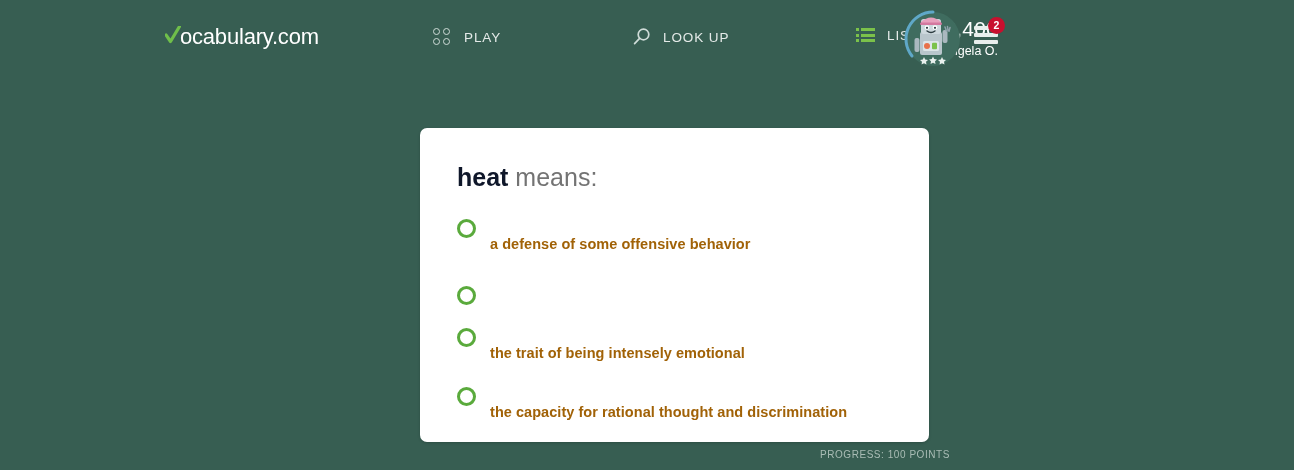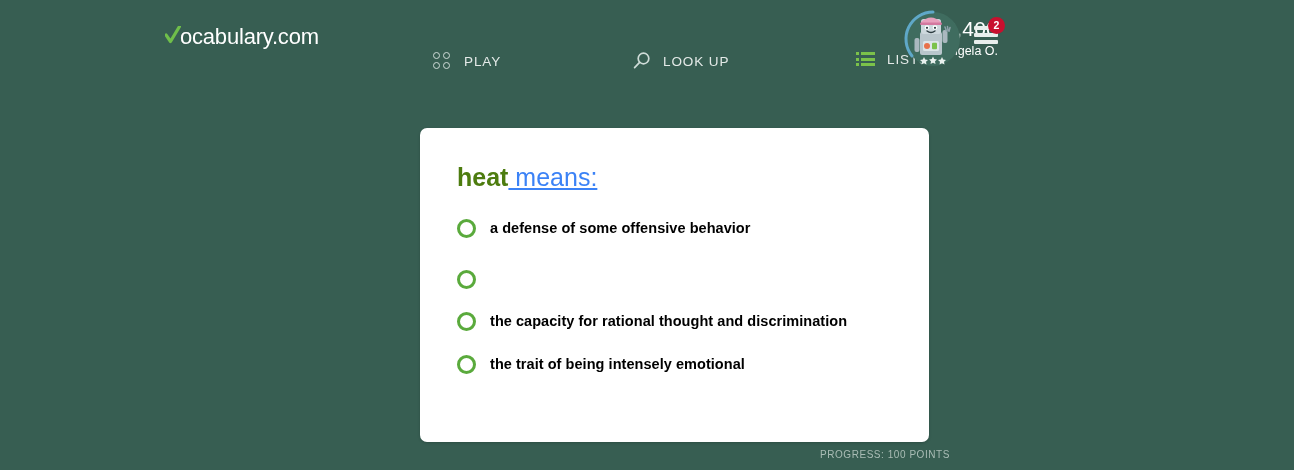--- a/index.html
+++ b/index.html
@@ -54,21 +54,20 @@
     position: absolute;
     top: 27px;
     display: flex;
     align-items: center;
     gap: 11px;
     color: #e4eae8;
     font-size: 13.5px;
     letter-spacing: 0.9px;
     cursor: pointer;
     white-space: nowrap;
-    margin-top: 24px;
   }
   .nav-play  { left: 433px; }
   .nav-look  { left: 632px; justify-content: space-between; }
   .nav-lists { left: 856px; }
 
   .icon-play { width: 20px; height: 20px; position: relative; }
   .icon-play i {
     position: absolute;
     width: 7px; height: 7px;
     border: 1.6px solid #cfdcd8;
@@ -178,22 +177,22 @@
   .card-inner {
     padding: 31px 34px 0 34px;
   }
 
   .prompt {
     font-size: 25px;
     line-height: 1.2;
     margin-bottom: 26px;
     white-space: nowrap;
   }
-  .prompt-word  { font-weight: bold; color: #4d7c0f; }
-  .prompt-suffix { color: #3b82f6; font-weight: 400; text-decoration: underline; }
+  .prompt-word  { font-weight: bold; color: #0f172a; }
+  .prompt-suffix { color: #737373; font-weight: 400; }
 
   .option {
     display: flex;
     align-items: flex-start;
     margin-bottom: 22px;
     cursor: pointer;
   }
   .option:last-child { margin-bottom: 0; }
 
   .radio {
@@ -201,24 +200,25 @@
     width: 19px; height: 19px;
     border: 3.5px solid #5aaa3c;
     border-radius: 50%;
     margin-right: 14px;
     margin-top: 1px;
     background: #ffffff;
   }
   .option-label {
     font-size: 14.5px;
     font-weight: bold;
-    color: #000000;
+    color: #a16207;
     line-height: 1.46;
     max-width: 402px;
     letter-spacing: 0.05px;
+    margin-top: 16px;
   }
   
   .option.wrap .option-label { max-width: 360px; }
   .option.wrap .radio { margin-top: 9px; }
 
   .progress {
     position: absolute;
     left: 820px;
     top: 449px;
     font-size: 10px;
@@ -334,24 +334,24 @@
       <span class="radio"></span>
       <span class="option-label">a defense of some offensive behavior</span>
     </div>
 
     <div class="option wrap">
       <span class="radio"></span>
     </div>
 
     <div class="option">
       <span class="radio"></span>
-      <span class="option-label">the capacity for rational thought and discrimination</span>
+      <span class="option-label">the trait of being intensely emotional</span>
     </div>
 
     <div class="option">
       <span class="radio"></span>
-      <span class="option-label">the trait of being intensely emotional</span>
+      <span class="option-label">the capacity for rational thought and discrimination</span>
     </div>
 
   </div>
 </div>
 
 <div class="progress">PROGRESS: 100 POINTS</div>
 
 </body></html>

